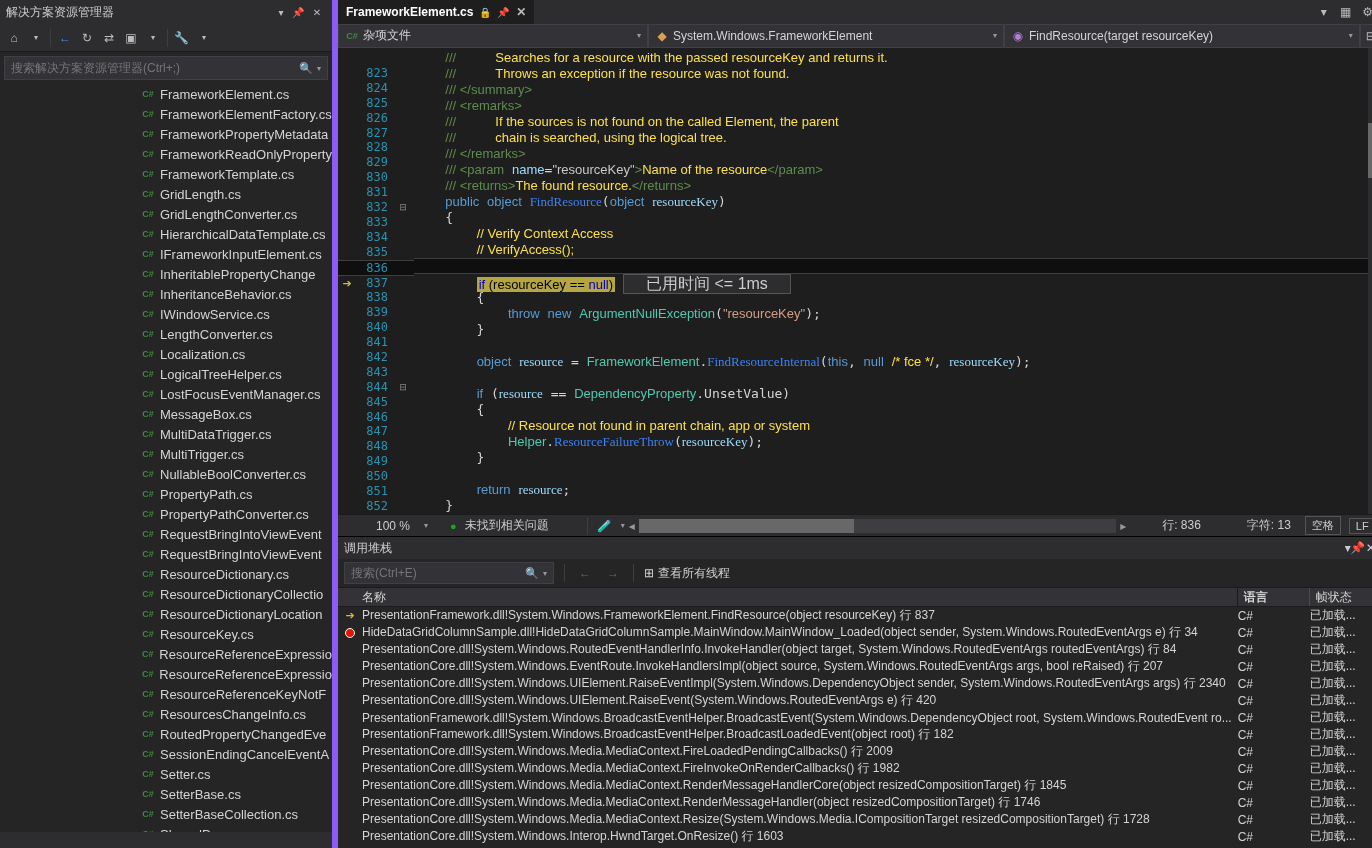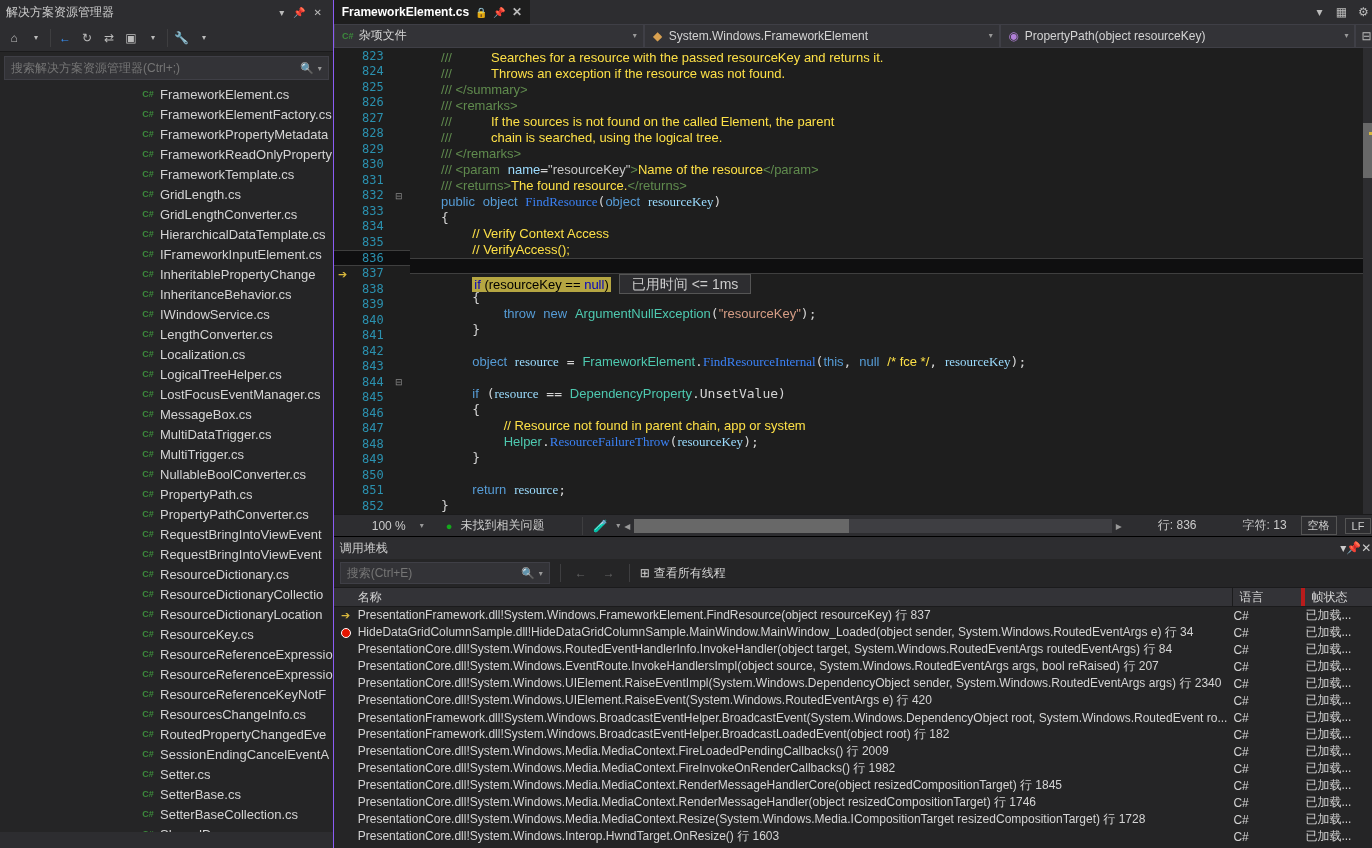--- a/index.html
+++ b/index.html
@@ -1,17 +1,17 @@
 <!DOCTYPE html>
 <html><head>
 <meta charset="utf-8">
 <style>
 * { margin:0; padding:0; box-sizing:border-box; font-family:"Microsoft YaHei","Segoe UI",sans-serif; }
 body { background:#1e1e1e; color:#d4d4d4; font-size:12px; width:1372px; height:848px; overflow:hidden; display:flex; }
-.left-panel { width:338px; background:#252526; display:flex; flex-direction:column; border-right:1px solid #8b5cf6; }
+.left-panel { width:338px; background:#252526; display:flex; flex-direction:column; border-right:6px solid #8b5cf6; }
 .panel-titlebar { height:24px; background:#2d2d30; display:flex; align-items:center; padding:0 6px; color:#ccc; font-size:12px; }
 .panel-titlebar .spacer { flex:1; }
 .panel-titlebar .icon-btn { width:18px; height:18px; display:flex; align-items:center; justify-content:center; color:#bbb; cursor:pointer; font-size:10px; }
 .toolbar { height:28px; background:#2d2d30; display:flex; align-items:center; padding:0 4px; gap:2px; border-bottom:1px solid #1b1b1c; }
 .tool-btn { width:20px; height:20px; display:flex; align-items:center; justify-content:center; color:#bbb; cursor:pointer; border-radius:2px; }
 .tool-sep { width:1px; height:18px; background:#3e3e40; margin:0 2px; }
 .search-box { margin:4px; height:24px; background:#333337; border:1px solid #3f3f46; display:flex; align-items:center; padding:0 6px; color:#aaa; }
 .search-box input { flex:1; background:transparent; border:none; outline:none; color:#d4d4d4; font-size:12px; }
 .file-tree { flex:1; overflow-y:auto; overflow-x:hidden; }
 .file-item { height:20px; display:flex; align-items:center; padding-left:140px; cursor:pointer; white-space:nowrap; }
@@ -32,39 +32,39 @@
 .nav-seg { display:flex; align-items:center; height:24px; padding:0 6px; background:#333337; border:1px solid #3f3f46; gap:4px; cursor:pointer; }
 .nav-seg.first { width:310px; }
 .nav-seg.mid { width:356px; }
 .nav-seg.last { flex:1; }
 .nav-seg .seg-icon { width:14px; height:14px; display:inline-flex; align-items:center; justify-content:center; }
 .nav-seg .seg-text { color:#d4d4d4; font-size:12px; }
 .nav-seg .seg-drop { font-size:8px; color:#999; margin-left:auto; }
 .nav-end-btn { width:22px; height:24px; display:flex; align-items:center; justify-content:center; color:#bbb; border:1px solid #3f3f46; background:#333337; cursor:pointer; }
 
 .editor { flex:1; display:flex; background:#1e1e1e; overflow:hidden; position:relative; }
-.gutter { width:76px; display:flex; flex-direction:column; padding-top:1px; }
+.gutter { width:76px; display:flex; flex-direction:column; padding-top:18px; }
 .code-lines { flex:1; font-family:Consolas,monospace; font-size:13px; line-height:16px; padding-top:2px; white-space:pre; overflow:hidden; }
 .line-row { display:flex; height:16px; }
 .ln { width:38px; text-align:right; color:#2b91af; font-family:Consolas,monospace; font-size:12px; padding-right:6px; }
 .marker { width:18px; display:flex; align-items:center; justify-content:center; }
 .fold { width:18px; display:flex; align-items:center; justify-content:center; color:#888; font-size:9px; }
 .arrow-cur { color:#d8b73d; font-size:11px; }
 .code { font-family:Consolas,monospace; font-size:13px; color:#d4d4d4; }
 .c-comment { color:#fde047;text-align:center; }
 .c-xml { color:#608b4e; }
 .c-xmlattr { color:#9cdcfe; }
 .c-xmlval { color:#c8c8c8; }
 .c-kw { color:#569cd6; }
 .c-type { color:#4ec9b0; }
 .c-method { color:#3b82f6;font-family:Liberation Serif, serif; }
 .c-str { color:#d69d85; }
 .c-param { color:#9cdcfe;font-family:Liberation Serif, serif; }
 .hl-break { background:#b5a642; color:#000; padding:0 2px; }
-.tooltip-box { display:inline-block; border:1px solid #555; background:#2d2d30; padding:1px 12px; font-size:14px; color:#ccc; margin-left:8px; }
+.tooltip-box { display:inline-block; border:1px solid #555; background:#2d2d30; padding:1px 22px; font-size:16px; color:#ccc; margin-left:8px; }
 .cur-line-bg { background:#0f0f10; border-top:1px solid #3f3f3f; border-bottom:1px solid #3f3f3f; }
 
 .editor-statusbar { height:22px; background:#2d2d30; display:flex; align-items:center; padding:0 6px; gap:8px; border-top:1px solid #1b1b1c; font-size:12px; color:#ccc; }
 .editor-statusbar .status-icon { color:#14a81c; font-size:11px; }
 .editor-statusbar .beaker { color:#888; }
 .editor-statusbar .hscroll { flex:1; height:14px; background:#3e3e42; margin:0 6px; position:relative; }
 .editor-statusbar .hscroll .thumb { position:absolute; left:0; width:45%; height:100%; background:#686868; }
 .editor-statusbar .hscroll .arrow-l { position:absolute; left:-14px; top:0; width:14px; text-align:center; color:#999; }
 .editor-statusbar .hscroll .arrow-r { position:absolute; right:-14px; top:0; width:14px; text-align:center; color:#999; }
 .editor-statusbar .stat-item { padding:0 6px;margin-left:26px; }
@@ -80,21 +80,21 @@
 .bottom-toolbar { height:28px; display:flex; align-items:center; padding:0 6px; gap:8px; background:#252526; }
 .bottom-search { width:210px; height:22px; background:#333337; border:1px solid #3f3f46; display:flex; align-items:center; padding:0 6px; }
 .bottom-search input { flex:1; background:transparent; border:none; outline:none; color:#d4d4d4; font-size:12px; }
 .bottom-search .mag { color:#bbb; font-size:11px; }
 .bottom-search .dd { color:#999; font-size:8px; margin-left:4px; }
 .bottom-nav-btn { width:20px; height:20px; display:flex; align-items:center; justify-content:center; color:#666; }
 .view-all { display:flex; align-items:center; gap:4px; color:#d4d4d4; cursor:pointer; }
 
 .stack-header { height:20px; background:#333337; display:flex; border-top:1px solid #1b1b1c; border-bottom:1px solid #1b1b1c; font-size:12px; color:#d4d4d4; }
 .col-name { flex:1; padding-left:24px; display:flex; align-items:center; border-right:1px solid #1b1b1c;font-family:Liberation Mono, monospace; }
-.col-lang { width:72px; padding-left:6px; display:flex; align-items:center; border-right:4px solid #b91c1c; }
+.col-lang { width:72px; padding-left:6px; display:flex; align-items:center; border-right:1px solid #b91c1c;font-weight:bold; }
 .col-status { width:72px; padding-left:6px; display:flex; align-items:center; }
 
 .stack-body { flex:1; overflow:hidden; }
 .stack-row { height:17px; display:flex; align-items:center; font-size:12px; }
 .sr-marker { width:24px; display:flex; align-items:center; justify-content:center; }
 .sr-name { flex:1; white-space:nowrap; overflow:hidden; text-overflow:ellipsis; color:#d4d4d4; padding-right:6px; }
 .sr-lang { width:72px; color:#d4d4d4; }
 .sr-status { width:72px; color:#d4d4d4; white-space:nowrap; overflow:hidden; text-overflow:ellipsis; }
 .bp-dot { width:10px; height:10px; border-radius:50%; background:#e51400; border:1px solid #fff; }
 .cur-arrow { color:#d8b73d; font-size:11px; }
@@ -312,21 +312,21 @@
       <span class="seg-text">杂项文件</span>
       <span class="seg-drop">▾</span>
     </div>
     <div class="nav-seg mid">
       <span class="seg-icon" style="color:#d8a050;">◆</span>
       <span class="seg-text">System.Windows.FrameworkElement</span>
       <span class="seg-drop">▾</span>
     </div>
     <div class="nav-seg last">
       <span class="seg-icon" style="color:#b180d7;">◉</span>
-      <span class="seg-text">PropertyPath(object resourceKey)</span>
+      <span class="seg-text">FindResource(target resourceKey)</span>
       <span class="seg-drop">▾</span>
     </div>
     <div class="nav-end-btn">⊟</div>
   </div>
 
   <div class="editor">
     <div id="code-area" style="display:flex;flex:1;">
         <div class="gutter">
           <div class="line-row">
             <span class="marker"></span>

